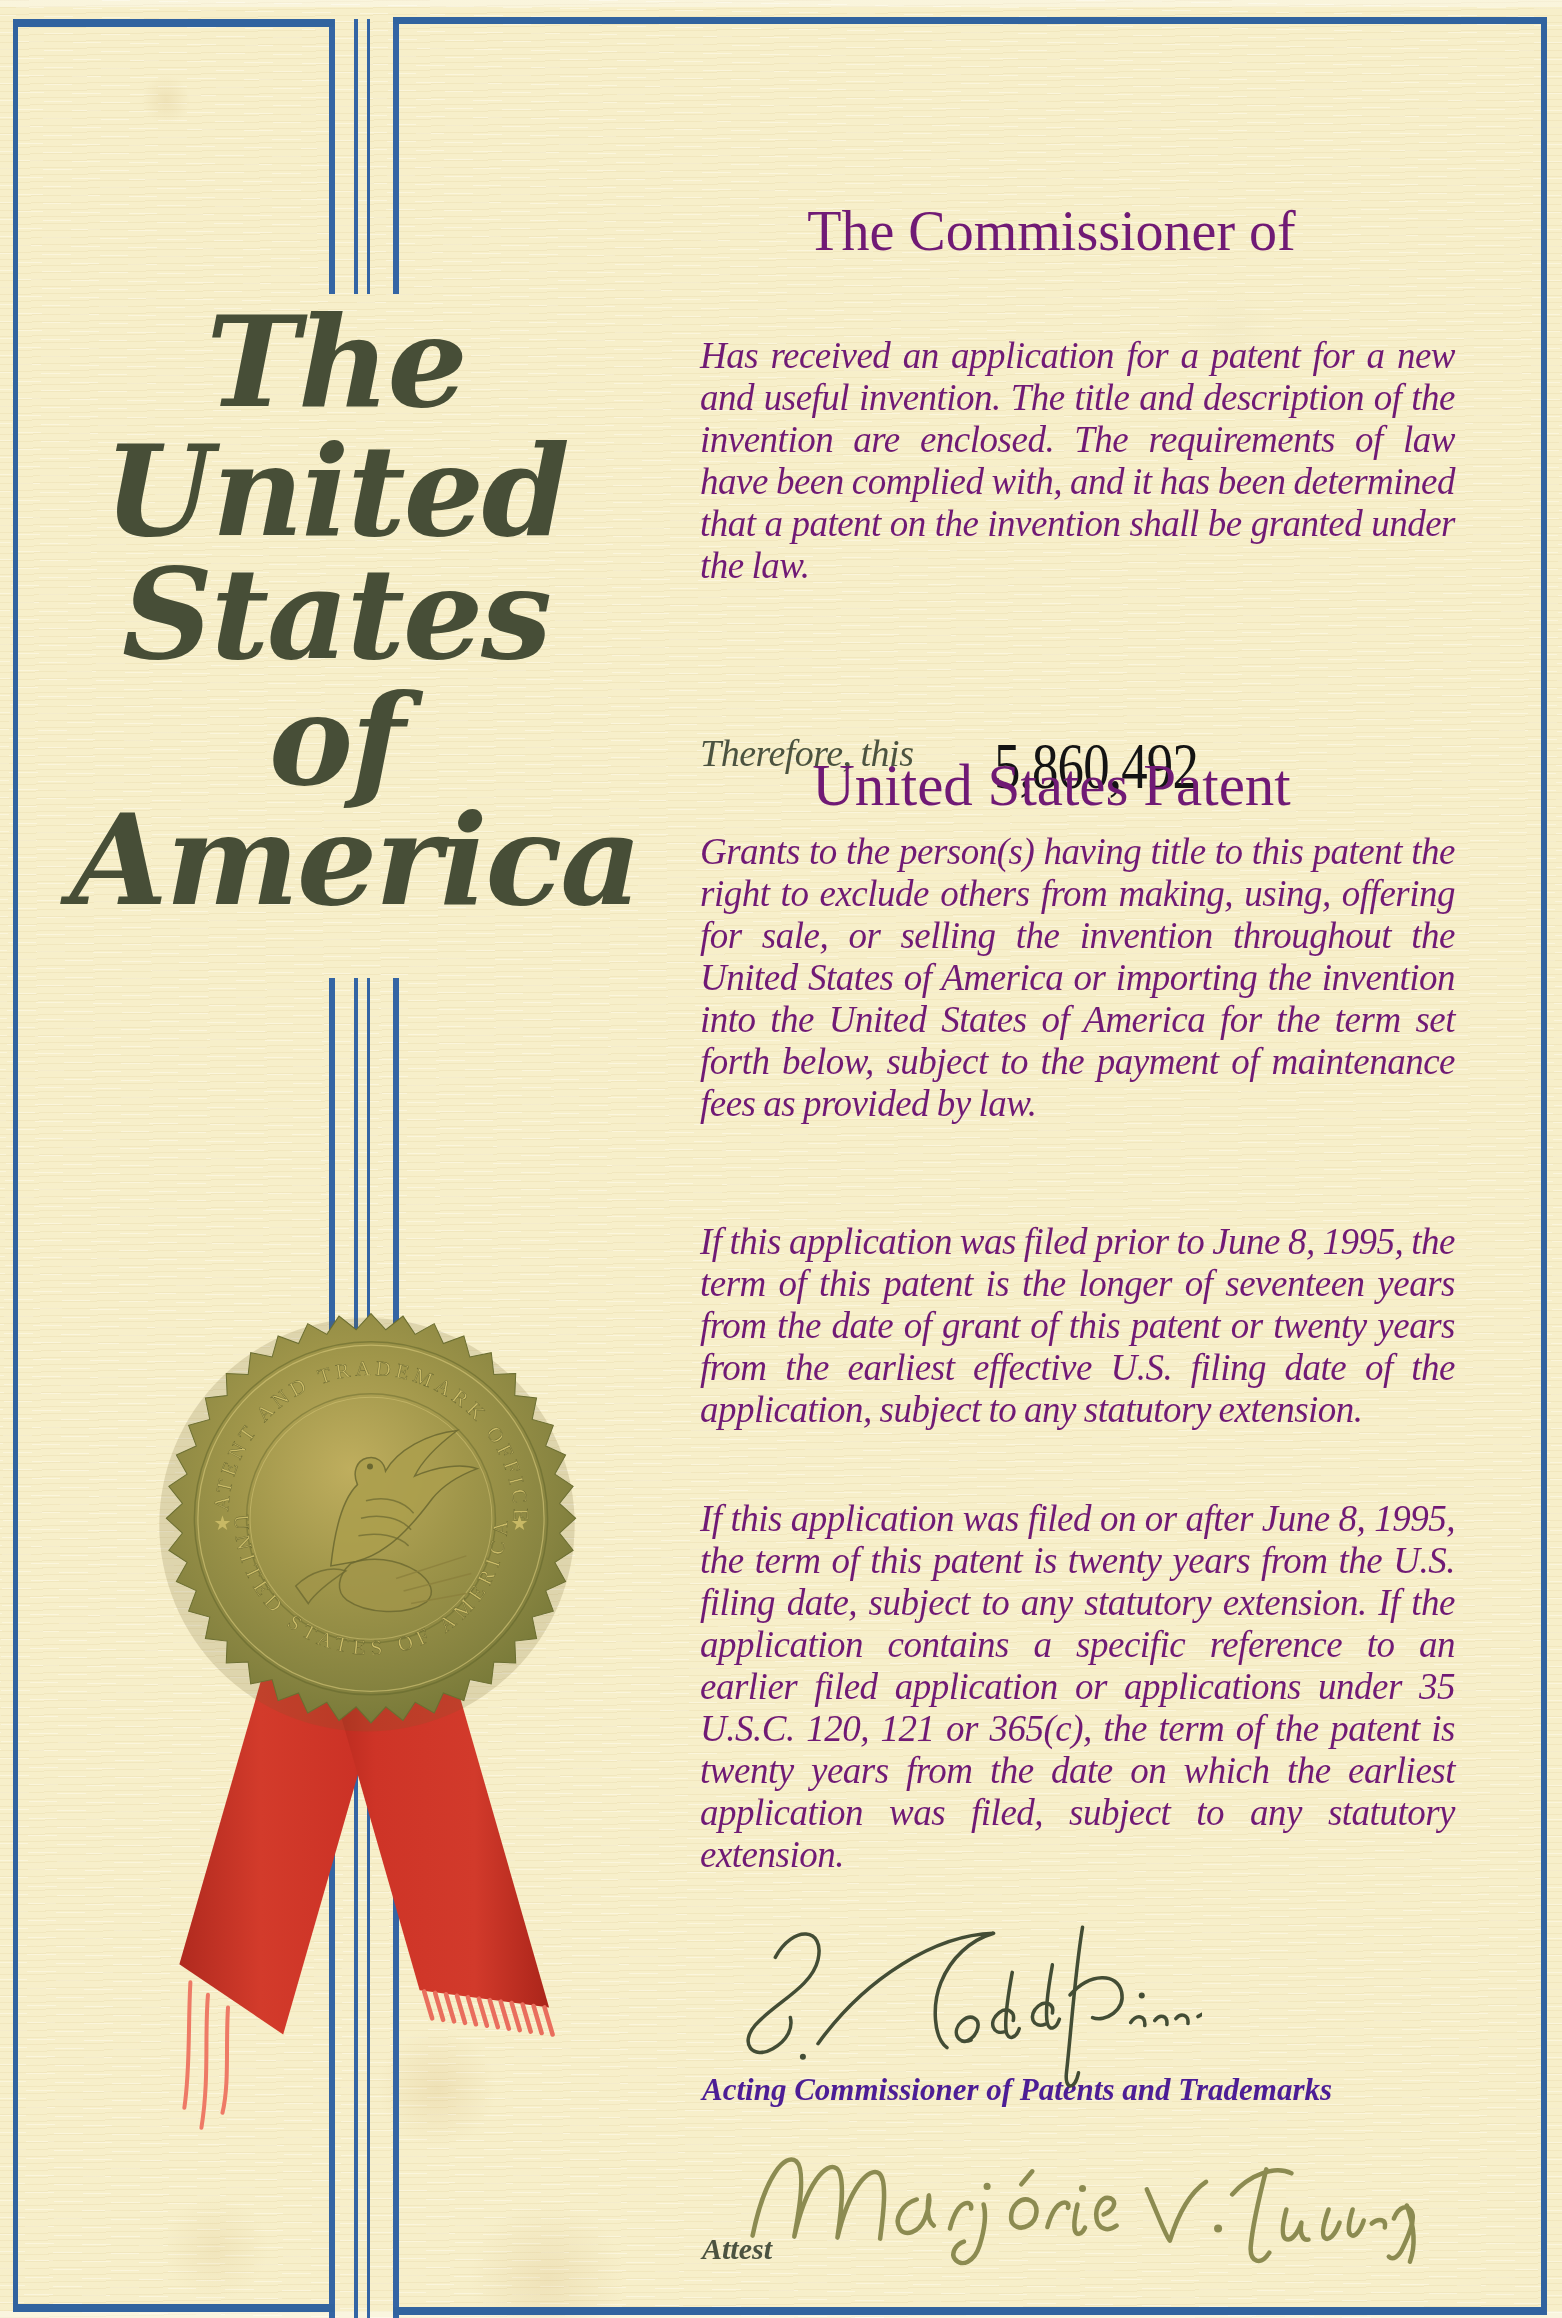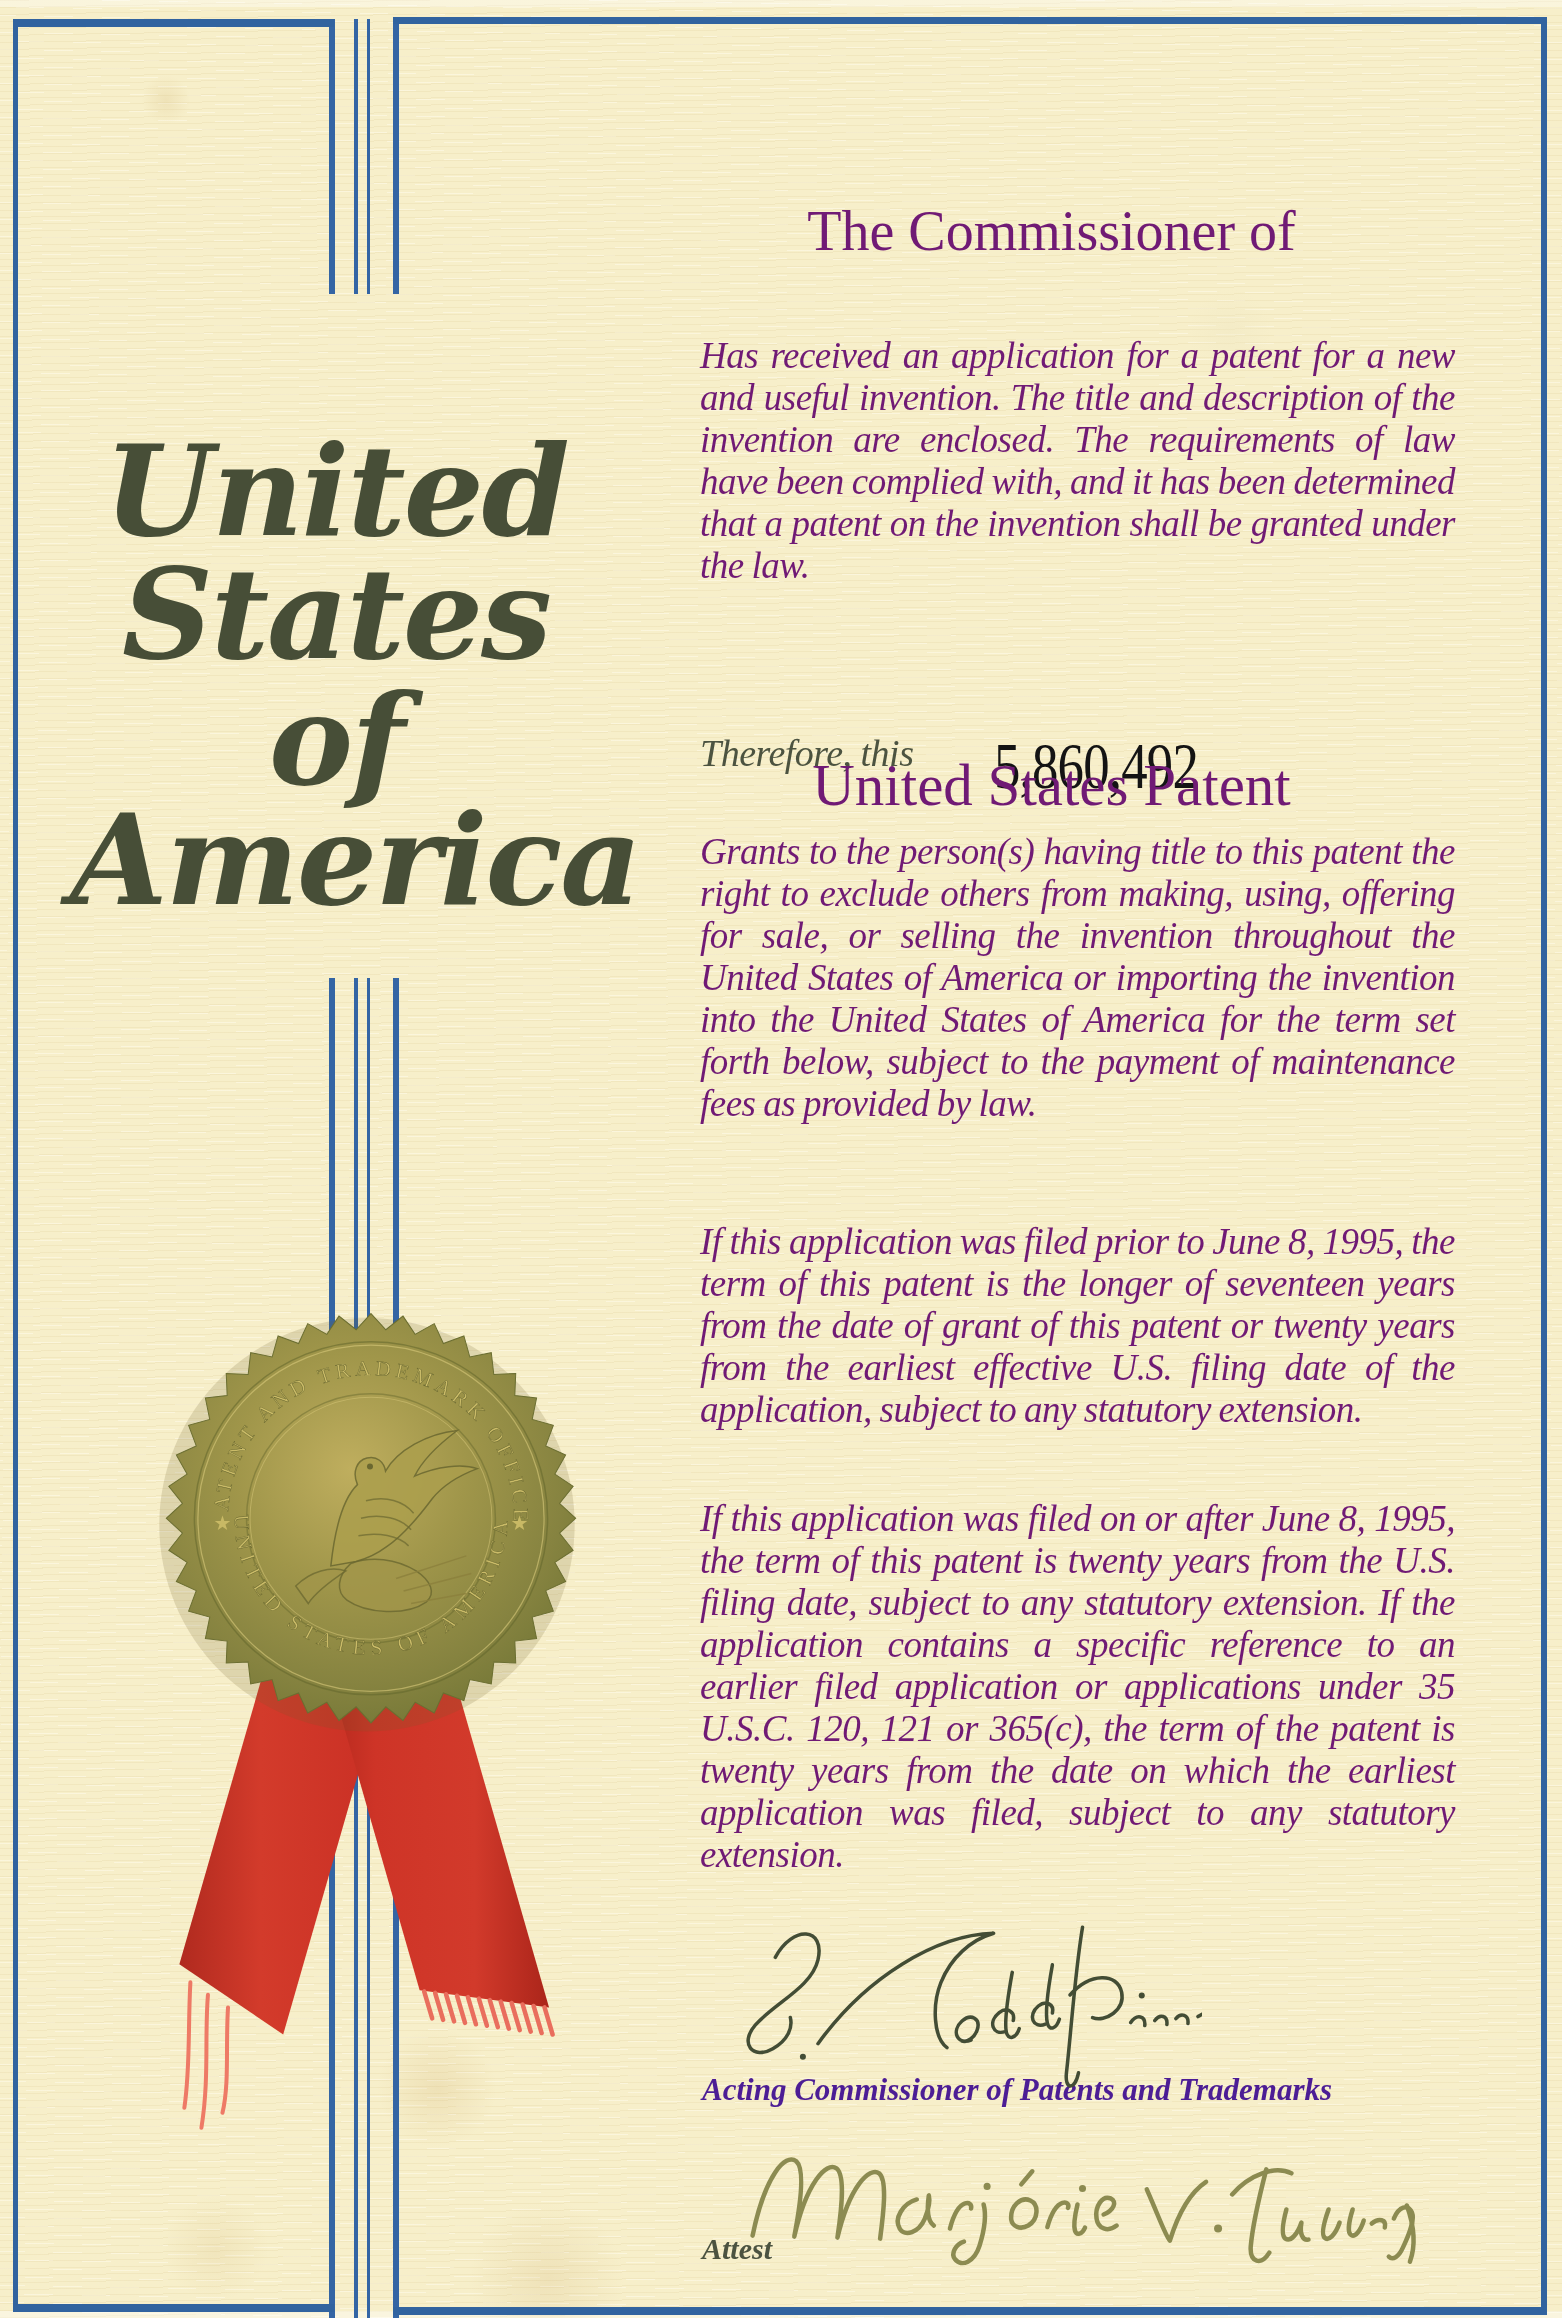--- a/index.html
+++ b/index.html
@@ -120,20 +120,21 @@
   <div class="vline vl-a vl-3"></div>
   <div class="vline vl-a vl-4"></div>
   <div class="vline vl-b vl-1"></div>
   <div class="vline vl-b vl-2"></div>
   <div class="vline vl-b vl-3"></div>
   <div class="vline vl-b vl-4"></div>
 
   <div class="frame frame-left"></div>
   <div class="frame frame-right"></div>
 
+  <div class="script-word sw-the">The</div>
   <div class="script-word sw-united">United</div>
   <div class="script-word sw-states">States</div>
   <div class="script-word sw-america">America</div>
   <div class="script-word sw-of">of</div>
 
   <svg class="seal-assembly" viewBox="0 0 1040 1800" role="img">
     <defs>
       <radialGradient id="gGold" cx="45%" cy="38%" r="70%">
         <stop offset="0%" stop-color="#bfae5e"></stop>
         <stop offset="40%" stop-color="#a0964a"></stop>

